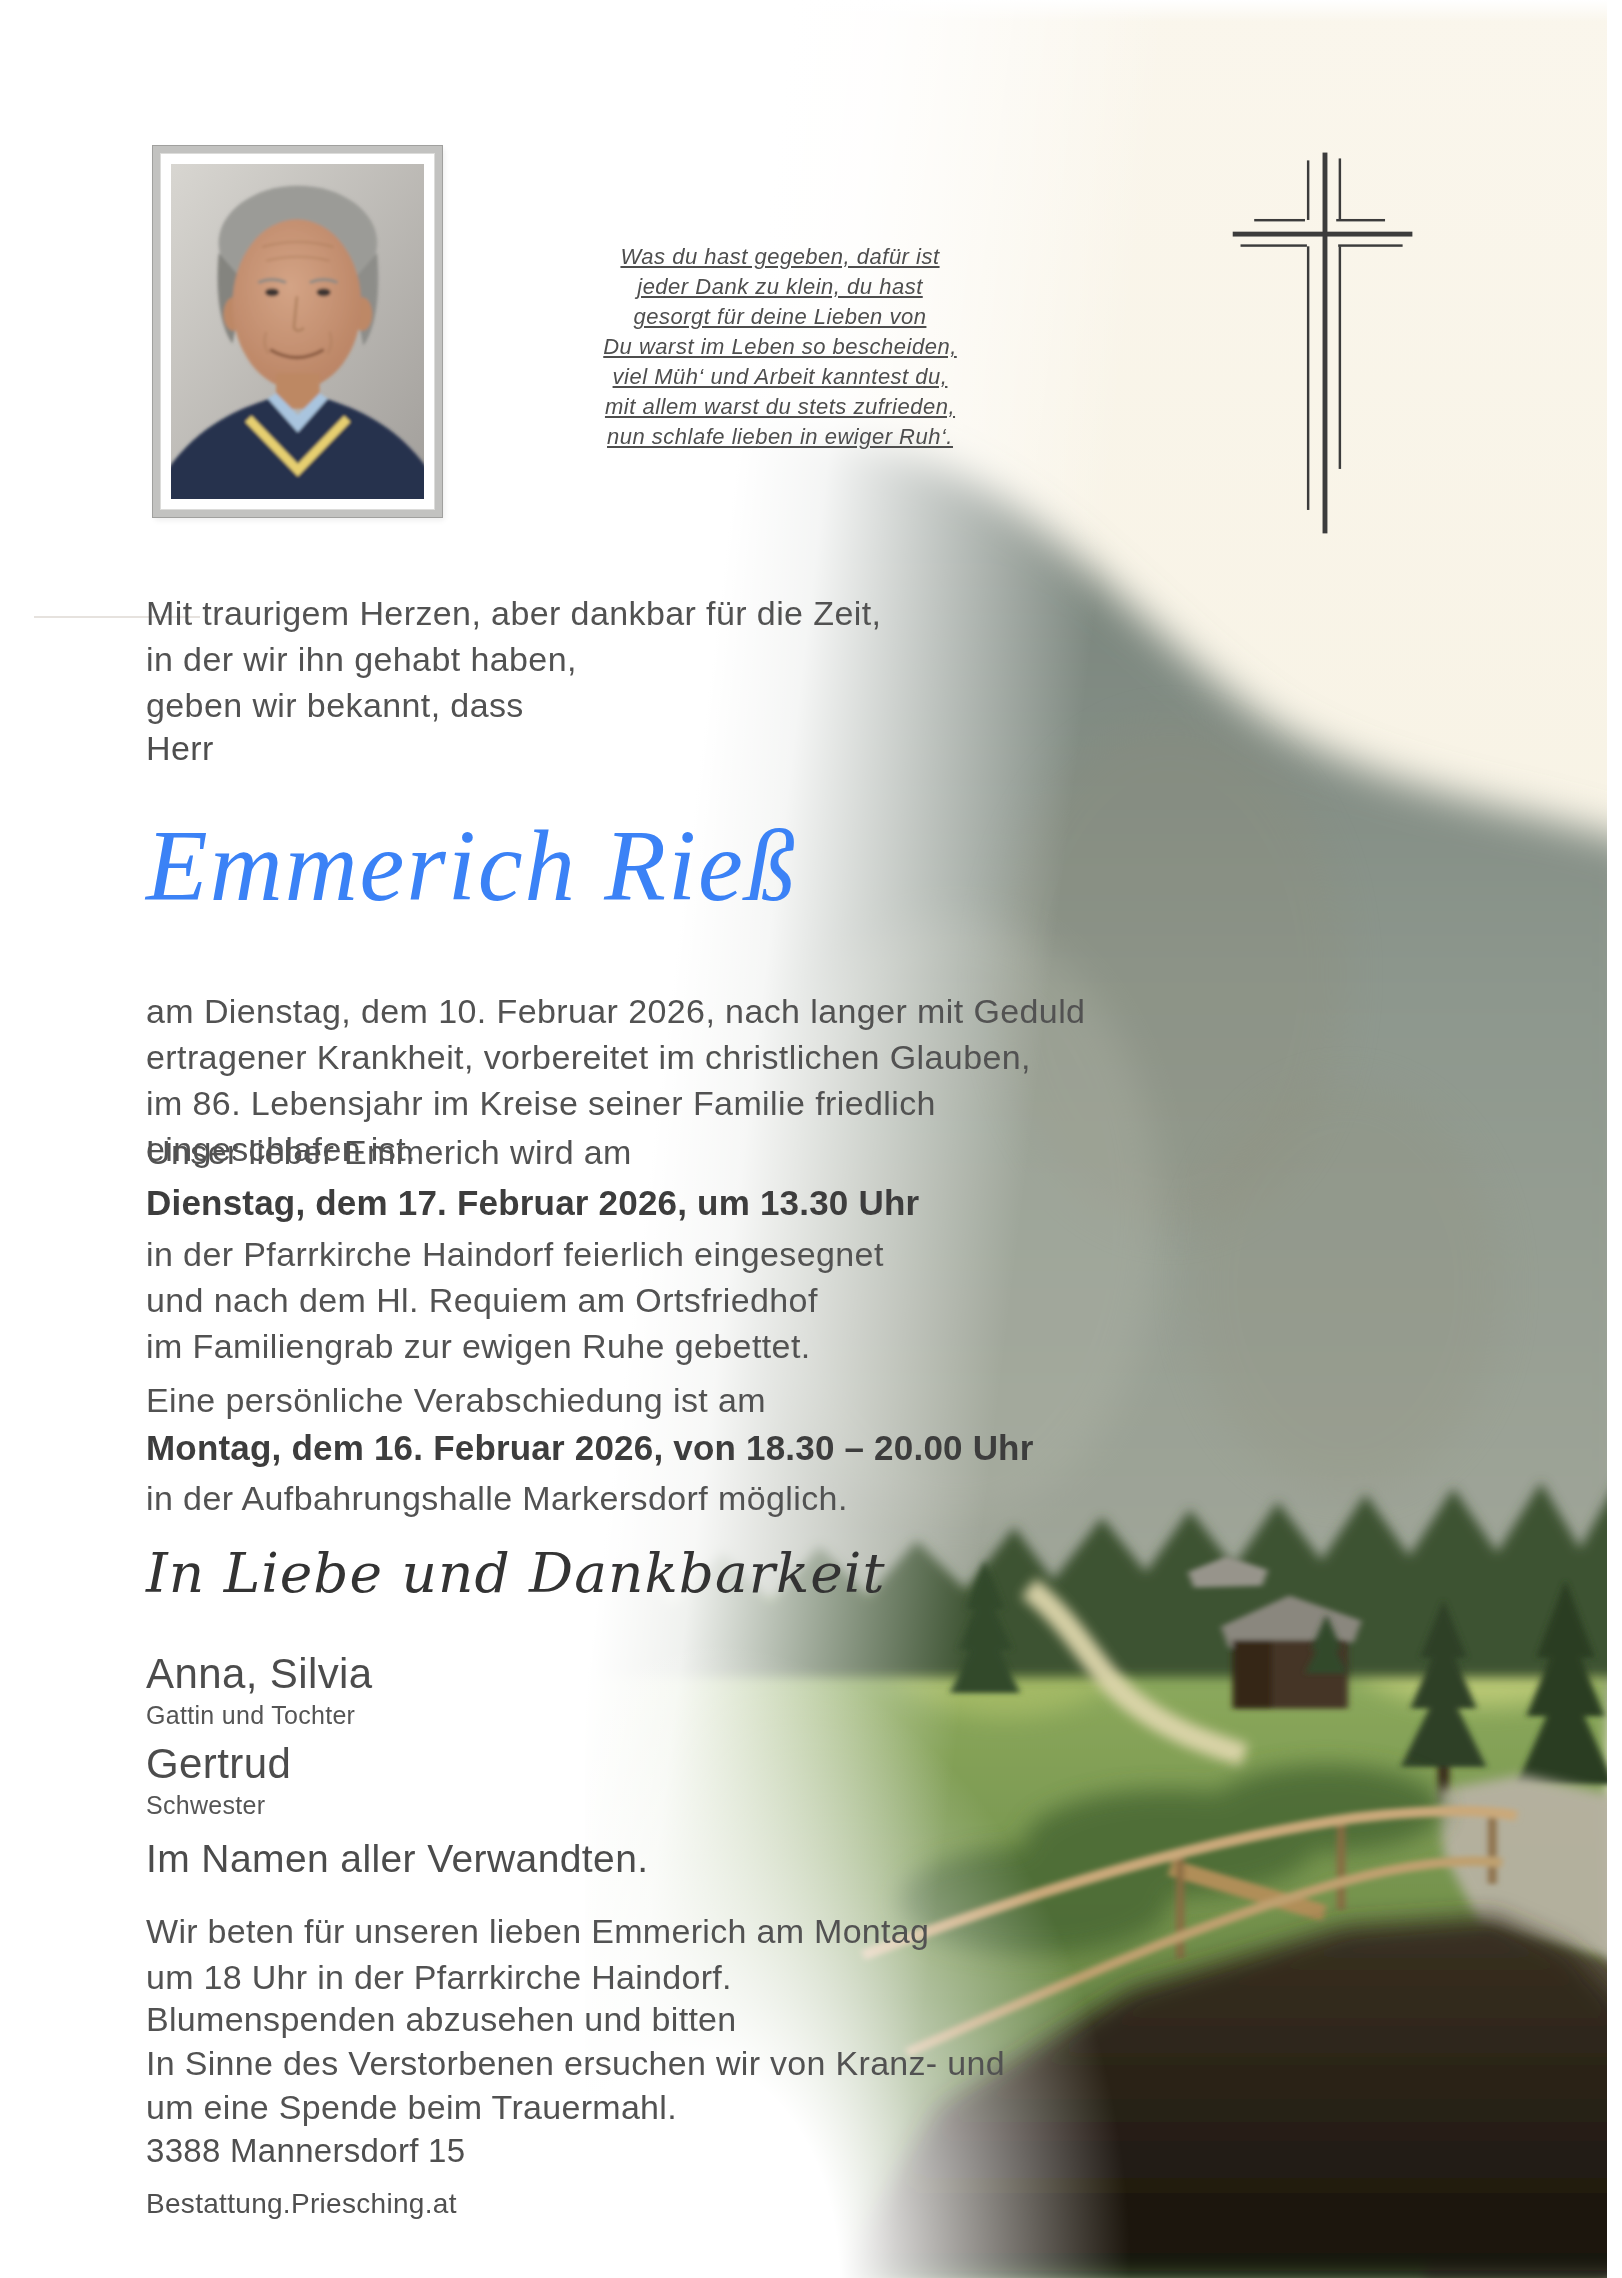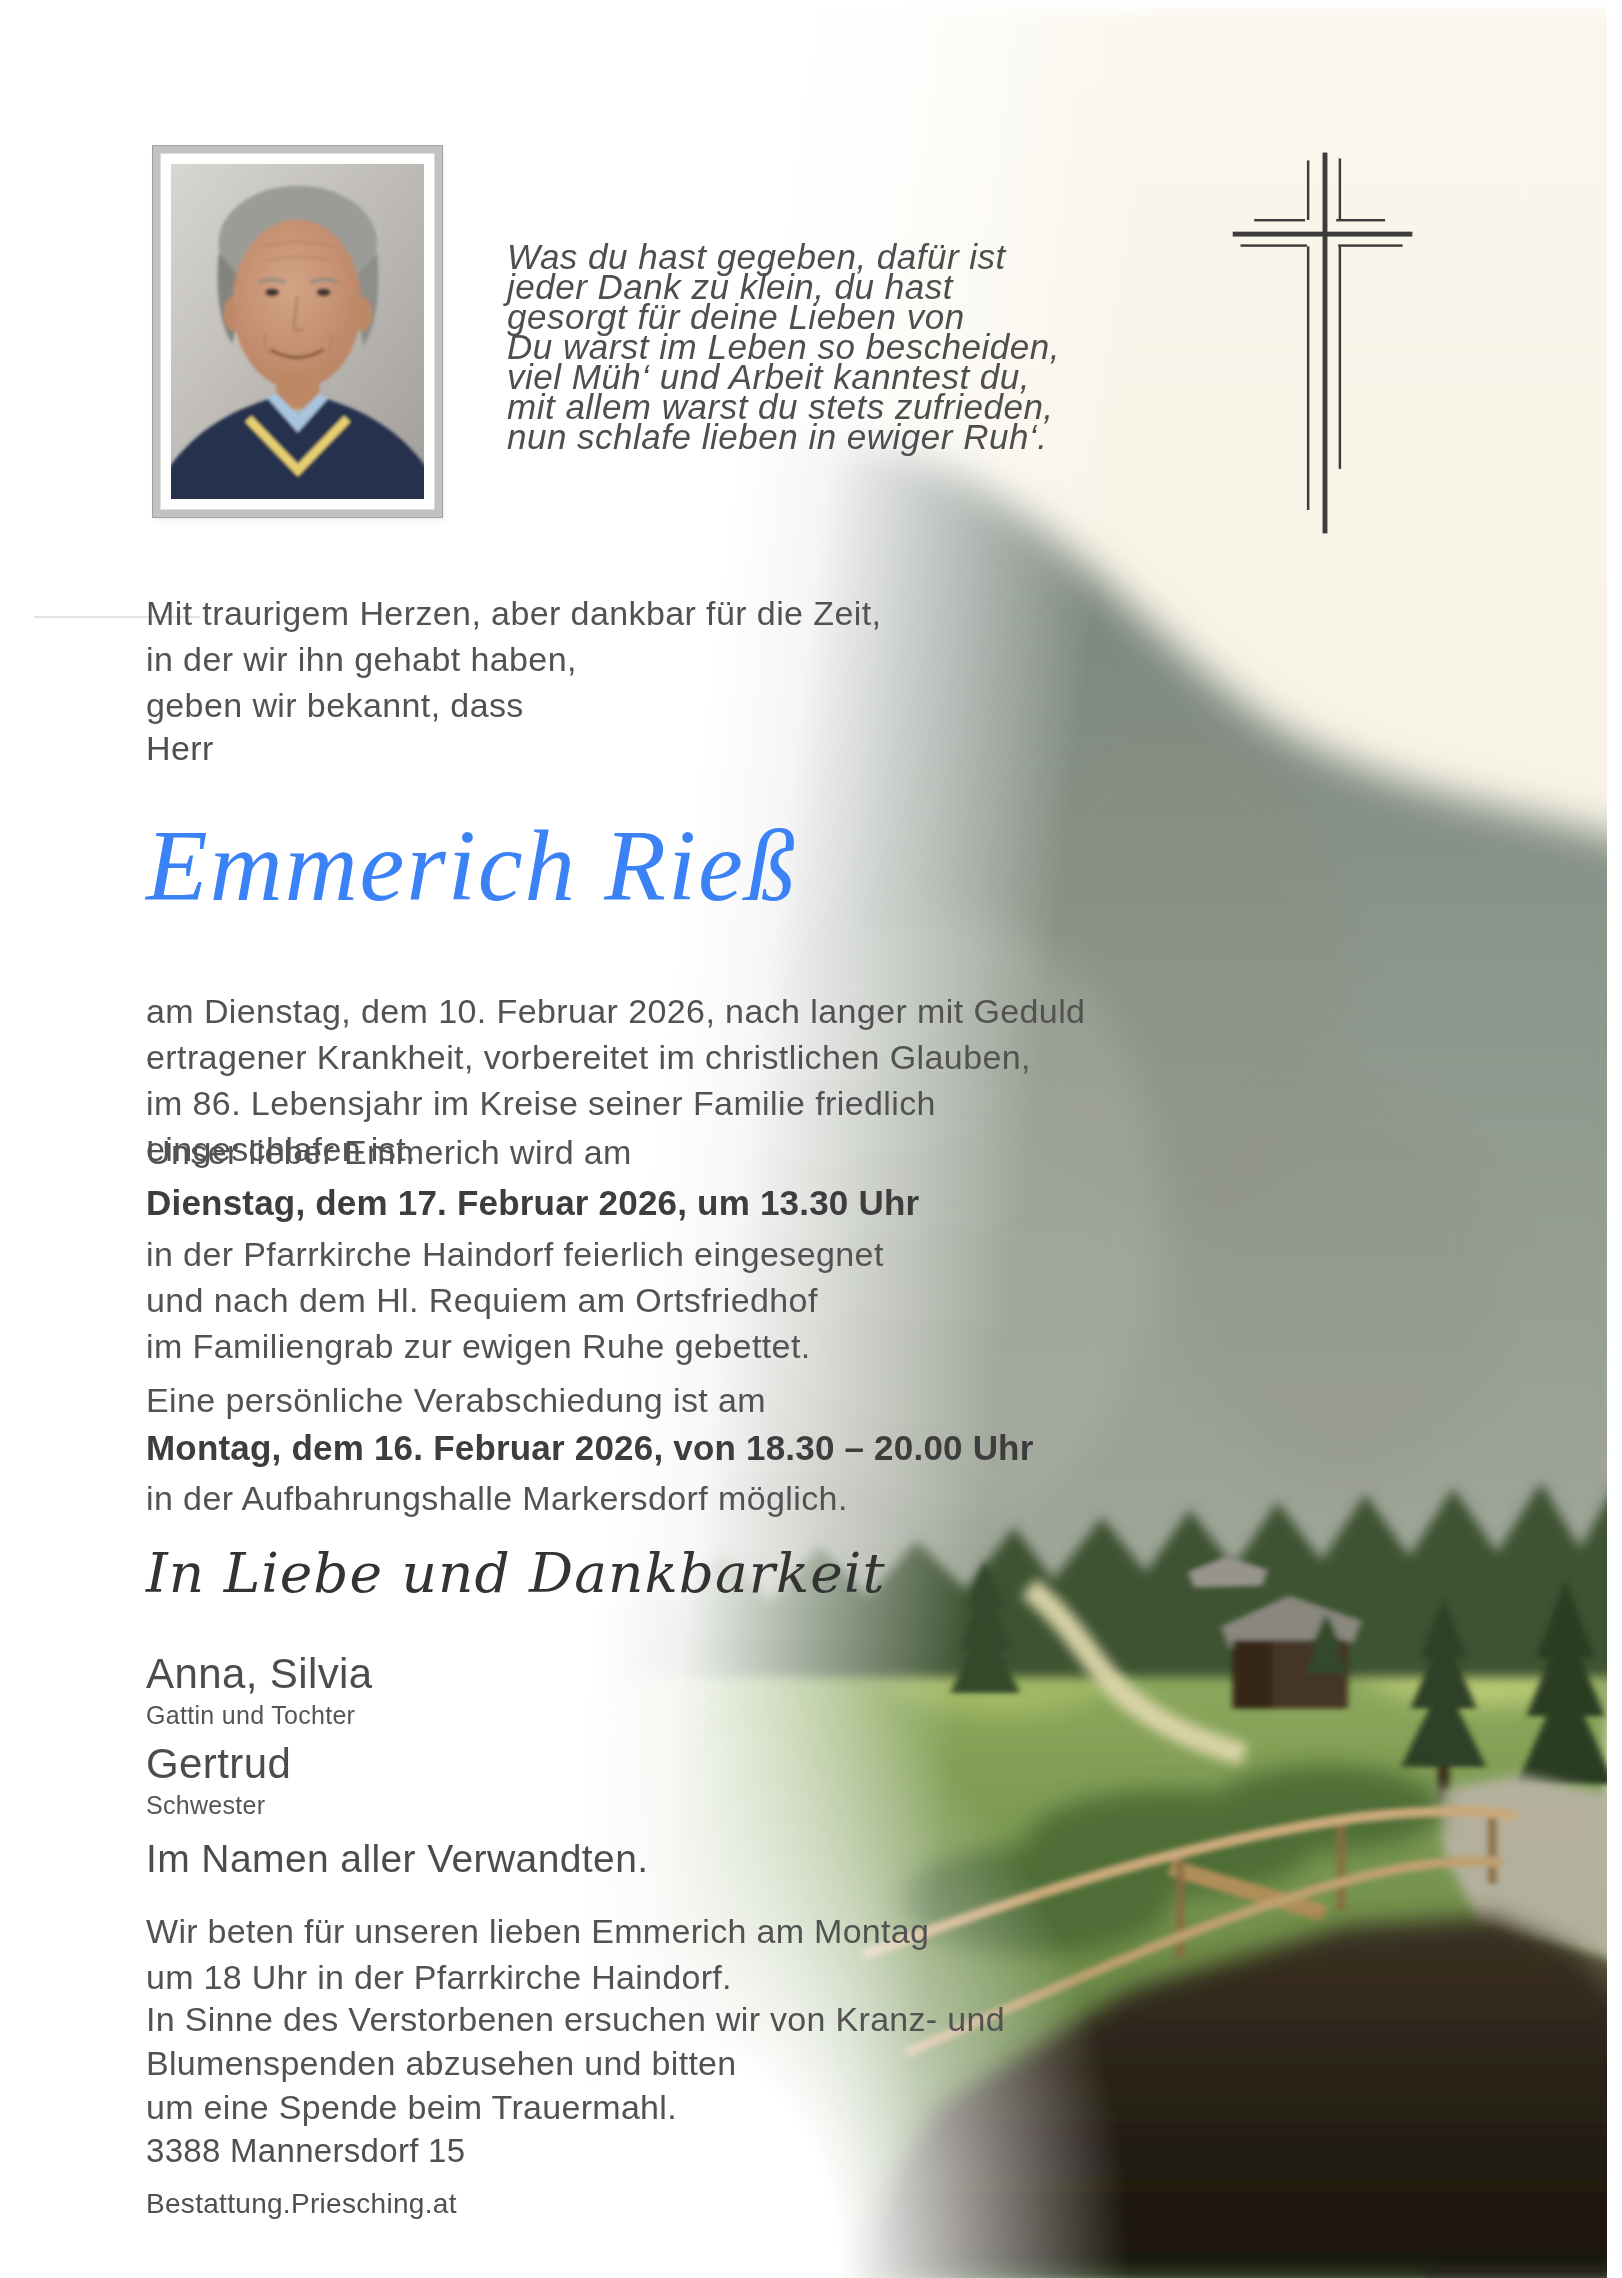--- a/index.html
+++ b/index.html
@@ -30,22 +30,22 @@
   
   .cross{position:absolute;left:1221px;top:135px;width:207px;height:414px;}
   .cross svg{width:100%;height:100%;display:block;}
 
   
   .artifact-line{position:absolute;left:34px;top:616px;width:166px;height:2px;background:#e6e2de;}
 
   
   .txt{position:absolute;left:146px;white-space:nowrap;}
   .poem{
-    position:absolute;left:507px;top:242px;width:546px;
-    font-style:italic;font-size:35px;line-height:30px;color:#4e4e4e;letter-spacing:0.5px;white-space:nowrap;
+    position:absolute;left:507px;top:242px;width:546px;text-align:center;
+    font-style:italic;font-size:22px;line-height:30px;color:#4e4e4e;letter-spacing:0.5px;white-space:nowrap;text-decoration:underline;
   }
   .body-line{font-size:34px;line-height:46px;color:#525252;letter-spacing:0.4px;}
   .bold-line{font-size:35px;line-height:46px;color:#3d3d3d;font-weight:bold;letter-spacing:0.2px;}
   .salutation{top:729px;font-size:34px;color:#4e4e4e;letter-spacing:0.4px;}
   .deceased-name{
     top:808px;font-family:Liberation Serif, serif;font-style:italic;
     font-size:101px;color:#3b82f6;letter-spacing:2px;
   }
   .closing-title{
     top:1541px;font-family:"DejaVu Serif",serif;font-style:italic;
@@ -265,22 +265,22 @@
   <div class="txt mourner-relation" style="top:1791px;text-align:right;">Schwester</div>
 
   <div class="txt family-note">Im Namen aller Verwandten.</div>
 
   <div class="txt" style="top:1908px;">
     <div class="small-line">Wir beten für unseren lieben Emmerich am Montag</div>
     <div class="small-line">um 18 Uhr in der Pfarrkirche Haindorf.</div>
   </div>
 
   <div class="txt donation" style="top:1997px;">
+    <div class="small-line">Blumenspenden abzusehen und bitten</div>
     <div class="small-line">In Sinne des Verstorbenen ersuchen wir von Kranz- und</div>
-    <div class="small-line">Blumenspenden abzusehen und bitten</div>
     <div class="small-line">um eine Spende beim Trauermahl.</div>
   </div>
 
   <div class="txt address">3388 Mannersdorf 15</div>
   <div class="txt funeral-home">Bestattung.Priesching.at</div>
 
 </div>
 
 
 </body></html>

